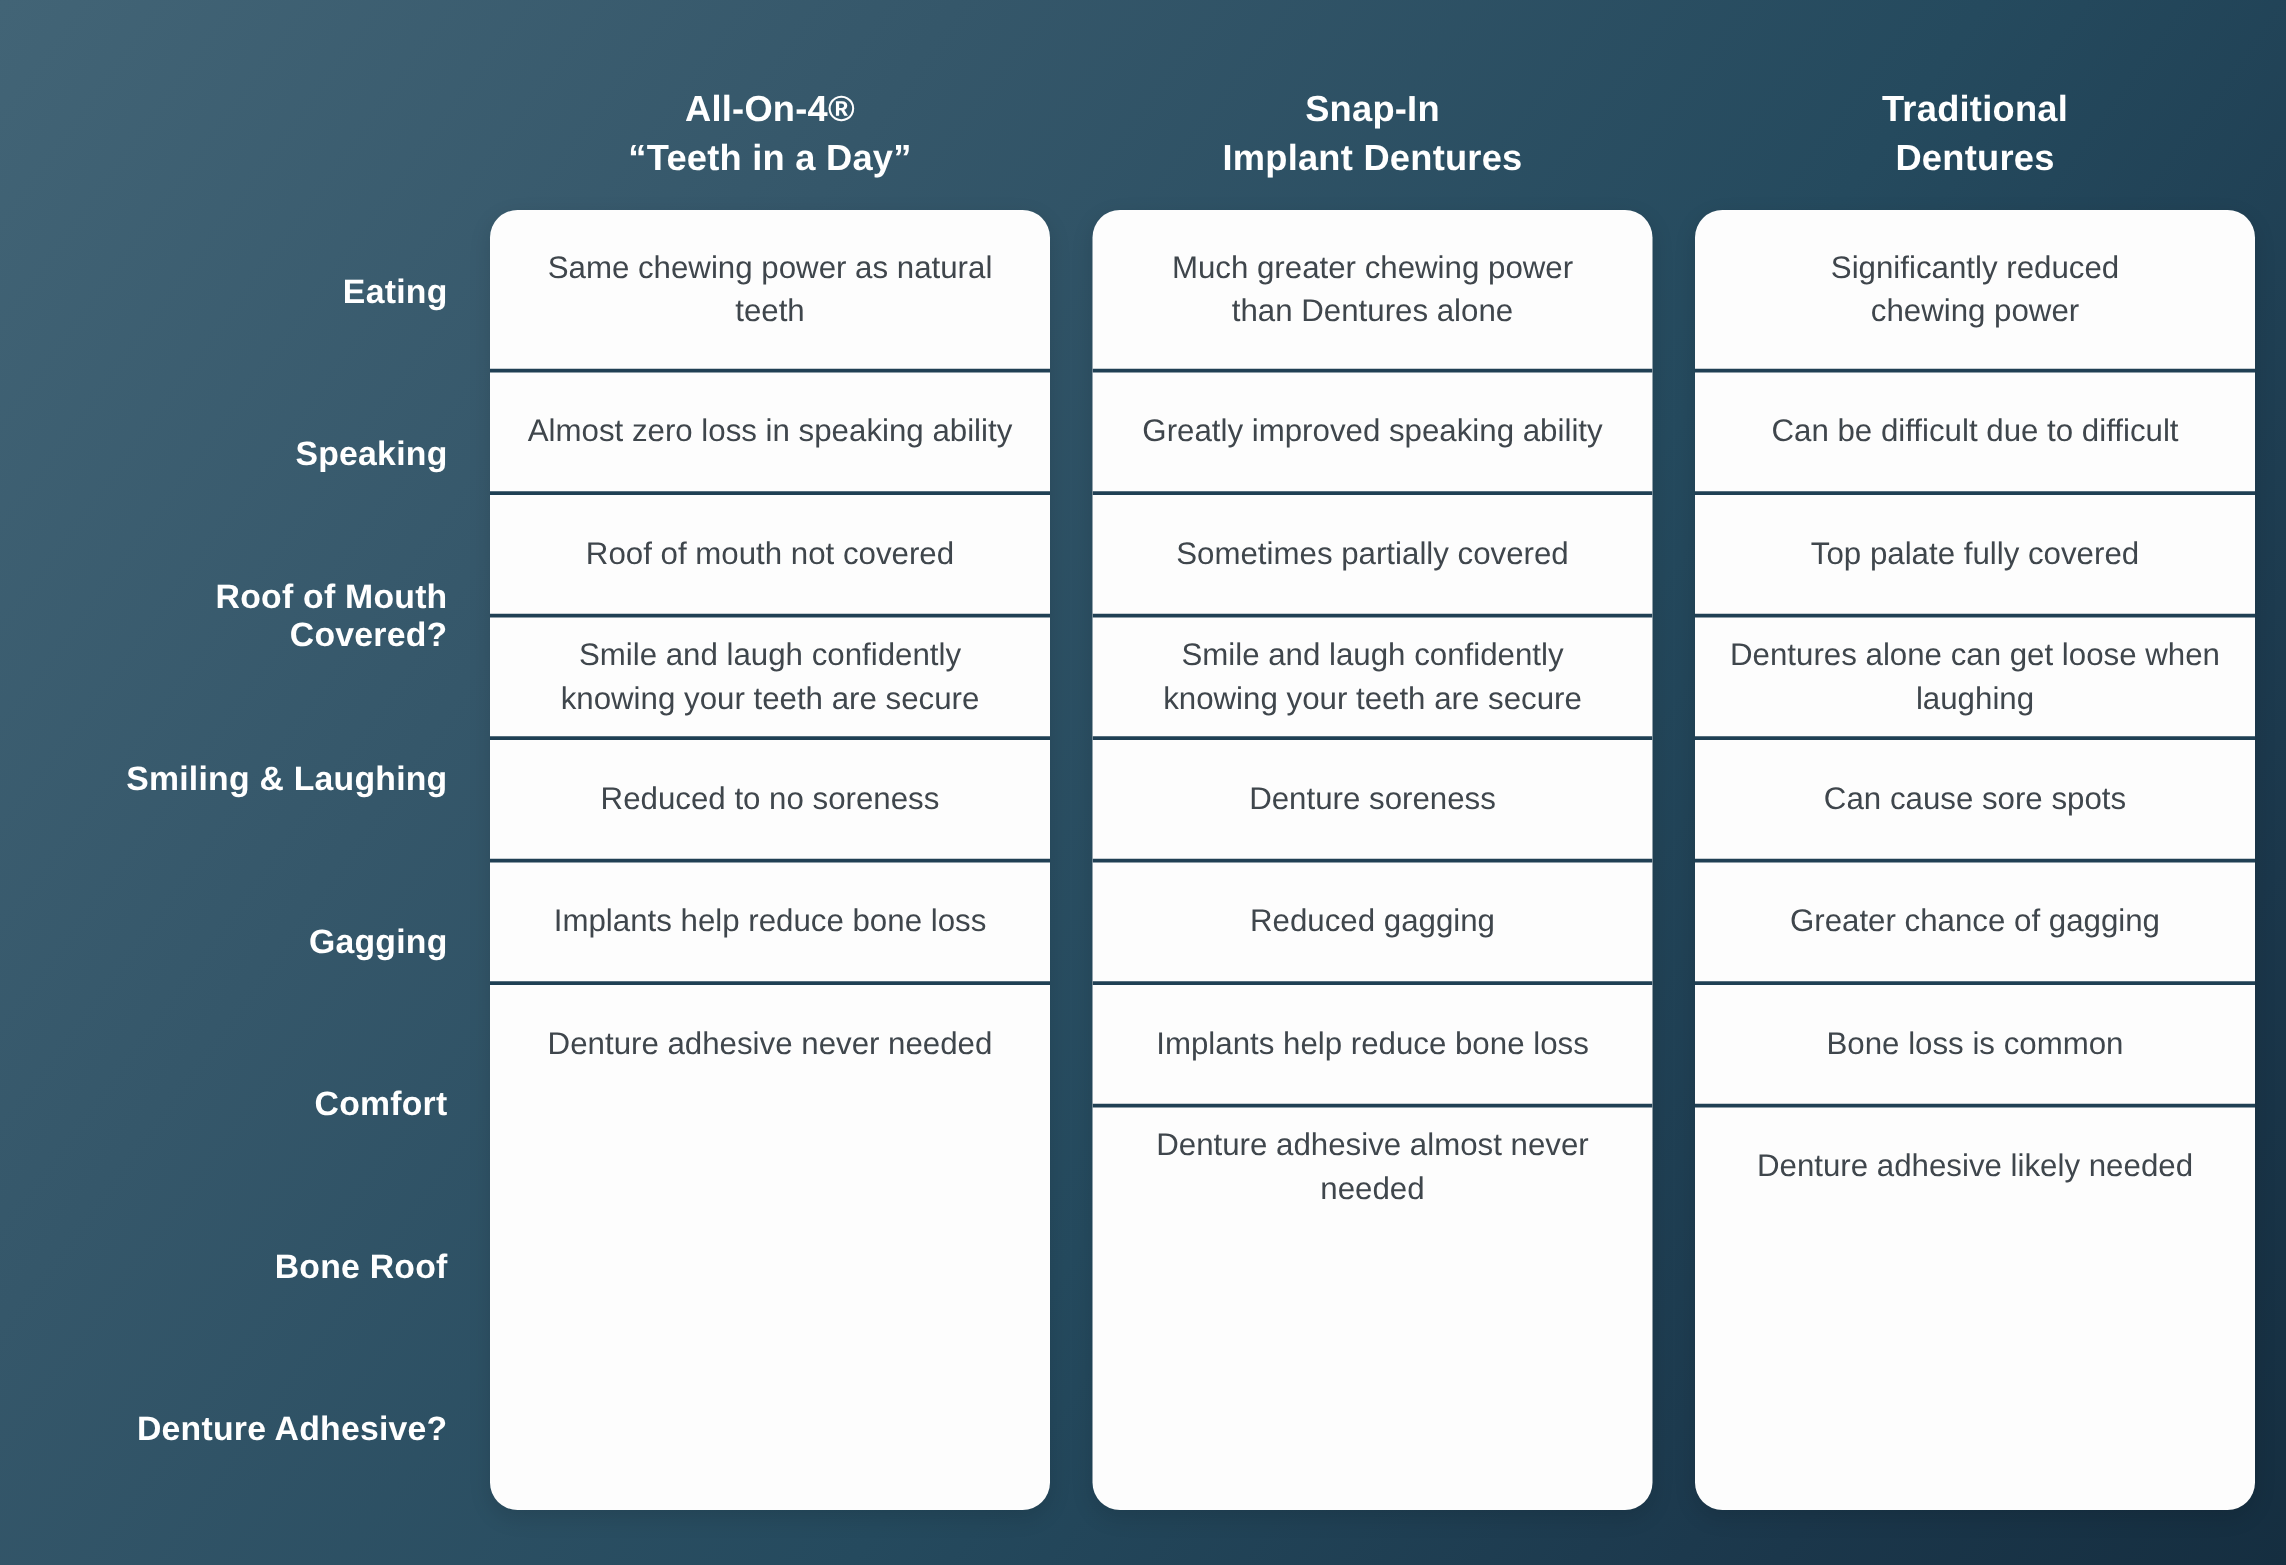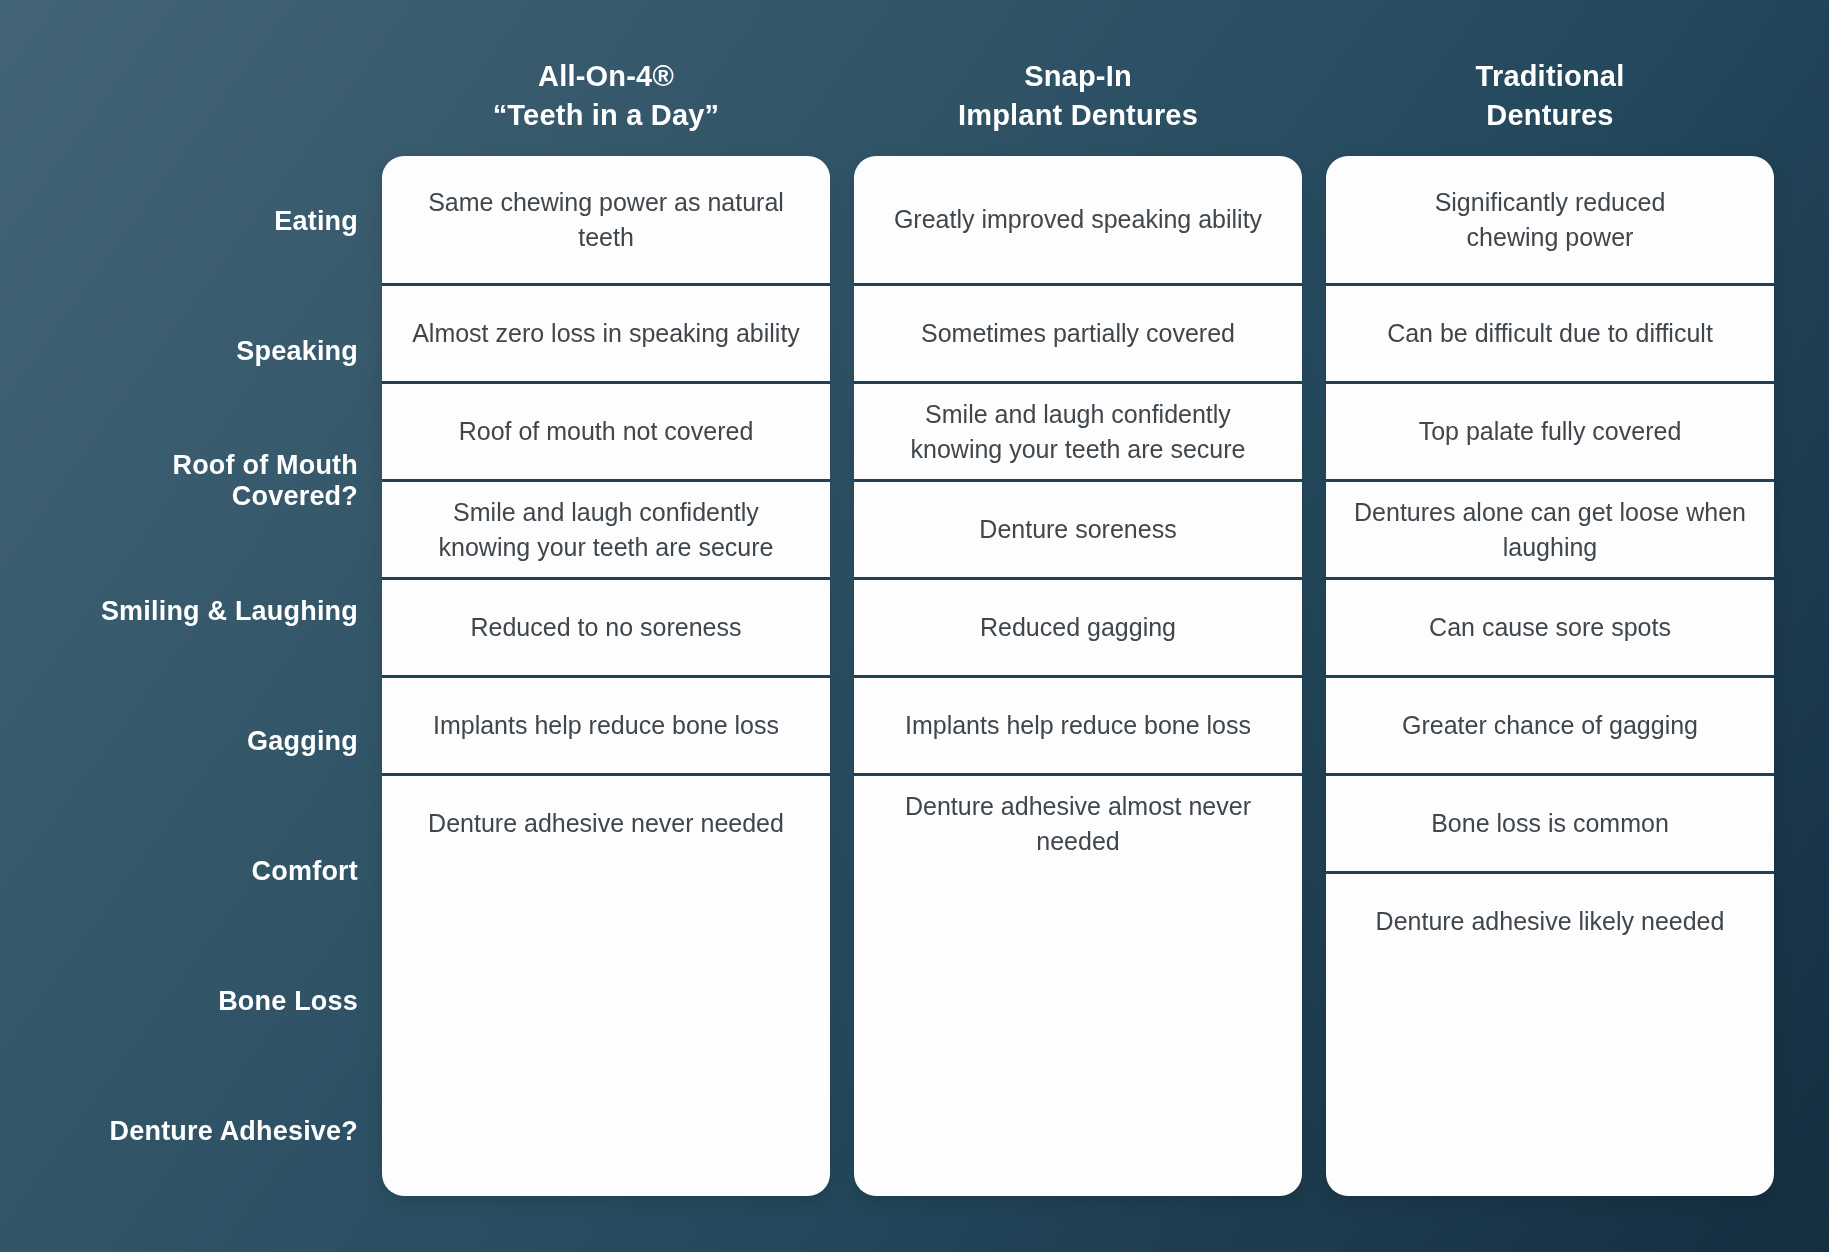--- a/index.html
+++ b/index.html
@@ -5,25 +5,25 @@
   html, body { margin: 0; padding: 0; }
   body {
     width: 1829px;
     height: 1252px;
     overflow: hidden;
     font-family: "Liberation Sans", "DejaVu Sans", sans-serif;
     background: linear-gradient(126deg, #426476 0%, #35576a 28%, #254a5e 58%, #1b374b 85%, #152e40 100%);
   }
   .layout {
     position: absolute;
-    top: 4px; left: 0;
+    top: 16px; left: 0;
     display: grid;
     grid-template-columns: 358px 448px 448px 448px;
     grid-template-rows: 152px auto;
-    column-gap: 24px;
+    column-gap: 34px;
     width: 1768px;
   }
   .corner-spacer { grid-column: 1; grid-row: 1; }
   .col-header {
     grid-row: 1;
     display: flex;
     flex-direction: column;
     justify-content: flex-end;
     align-items: center;
     padding-bottom: 22px;
@@ -96,37 +96,39 @@
     <span>Dentures</span>
   </div>
 
   <div class="row-labels">
     <div class="row-label">Eating</div>
     <div class="row-label">Speaking</div>
     <div class="row-label">Roof of Mouth Covered?</div>
     <div class="row-label">Smiling &amp; Laughing</div>
     <div class="row-label">Gagging</div>
     <div class="row-label">Comfort</div>
-    <div class="row-label">Bone Loss</div>
+    <div class="row-label">Bone Roof</div>
     <div class="row-label">Denture Adhesive?</div>
   </div>
 
   <div class="card" style="grid-column:2">
     <div class="cell">Same chewing power as natural
 teeth</div>
     <div class="cell">Almost zero loss in speaking ability</div>
     <div class="cell">Roof of mouth not covered</div>
     <div class="cell">Smile and laugh confidently
 knowing your teeth are secure</div>
     <div class="cell">Reduced to no soreness</div>
     <div class="cell">Implants help reduce bone loss</div>
     <div class="cell">Denture adhesive never needed</div>
   </div>
 
   <div class="card" style="grid-column:3">
+    <div class="cell">Much greater chewing power
+than Dentures alone</div>
     <div class="cell">Greatly improved speaking ability</div>
     <div class="cell">Sometimes partially covered</div>
     <div class="cell">Smile and laugh confidently
 knowing your teeth are secure</div>
     <div class="cell">Denture soreness</div>
     <div class="cell">Reduced gagging</div>
     <div class="cell">Implants help reduce bone loss</div>
     <div class="cell">Denture adhesive almost never
 needed</div>
   </div>

